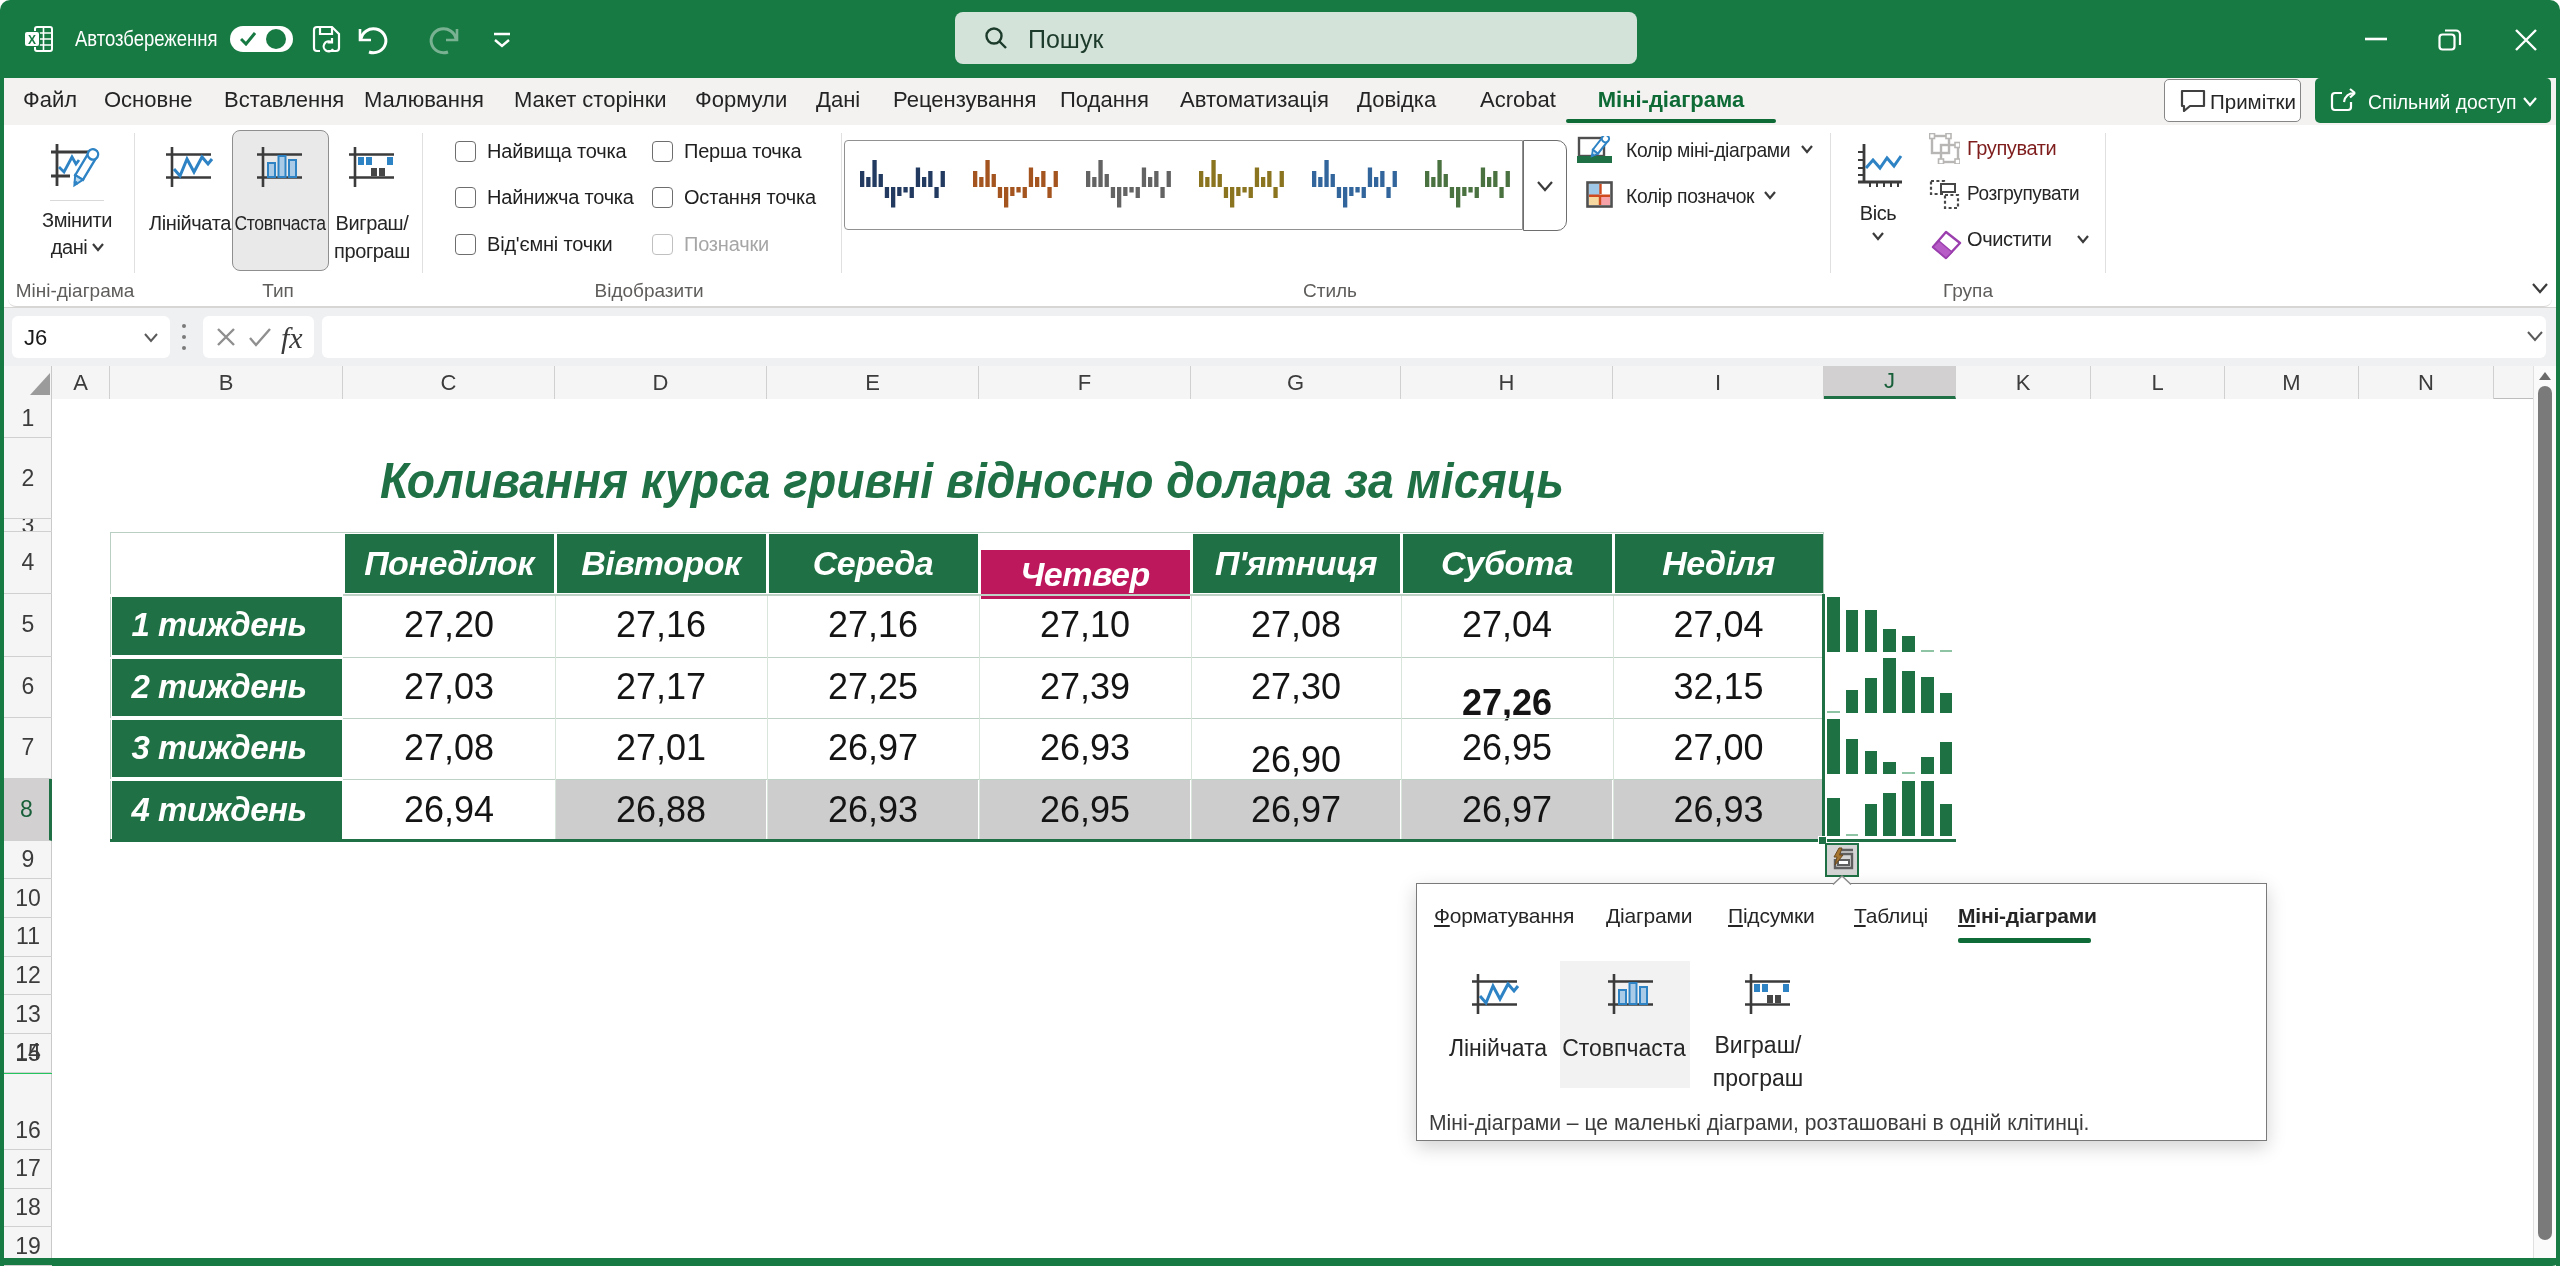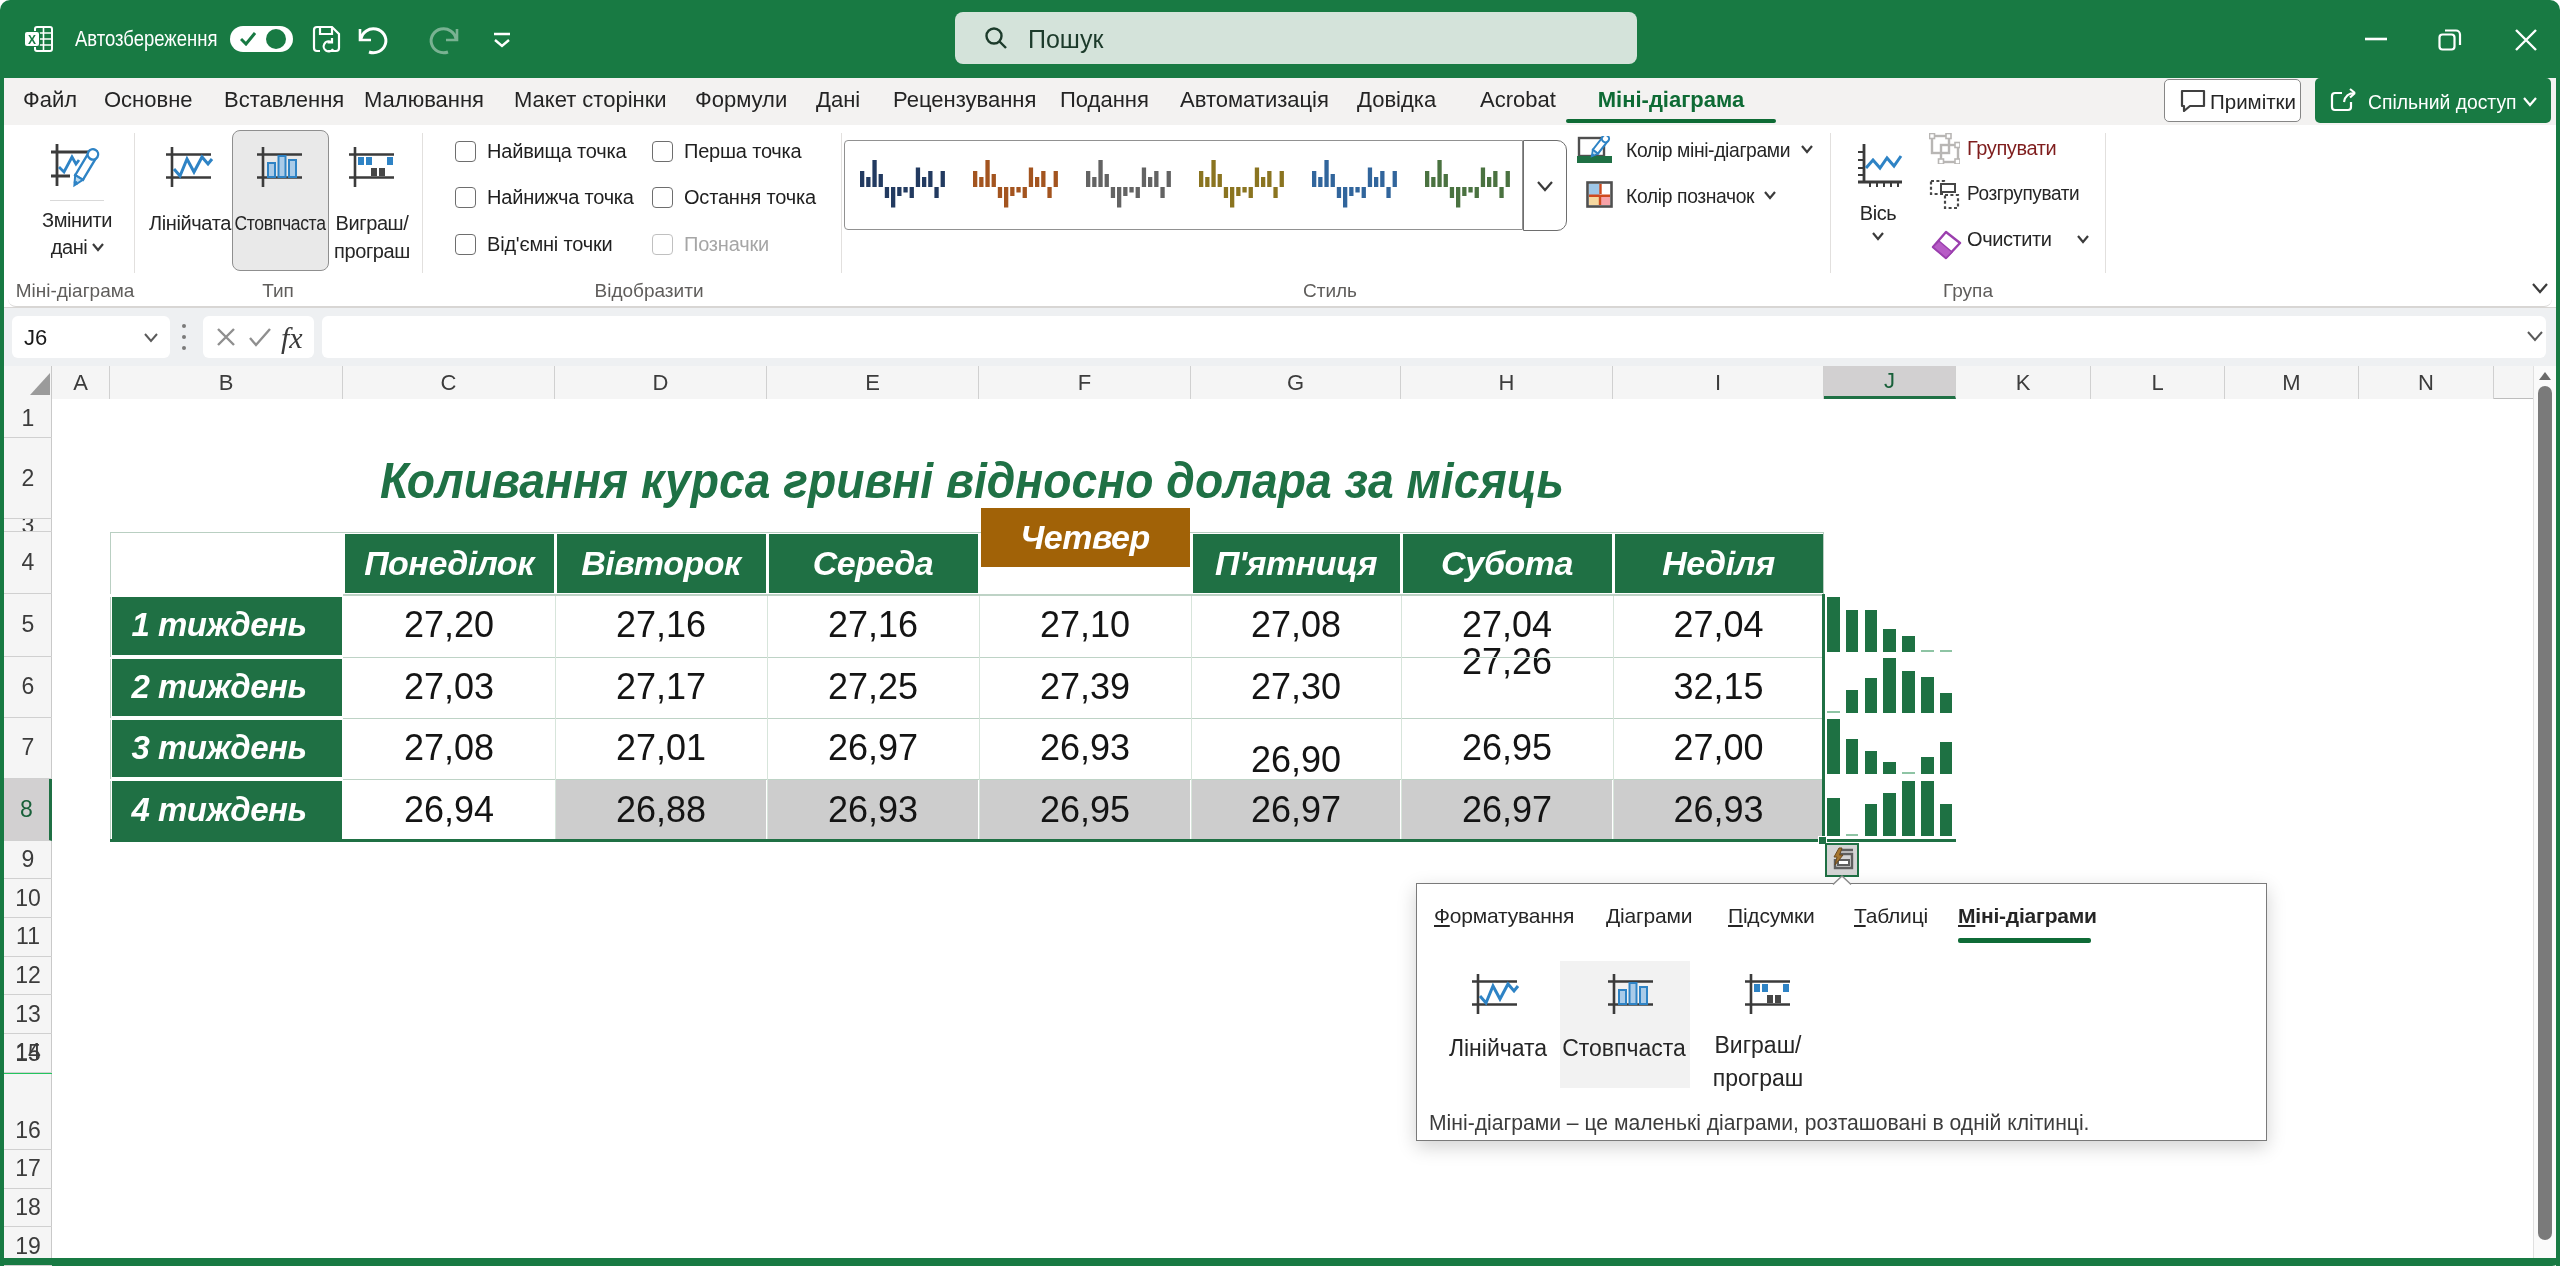--- a/index.html
+++ b/index.html
@@ -387,41 +387,41 @@
 <div class="a" style="left:2533px;top:366px;width:23px;height:892px;background:#fafafa;border-left:1px solid #e0e0e0"></div>
 <svg class="a" style="left:2538px;top:370px" width="14" height="12" viewBox="0 0 14 12" fill="none">
     <path d="M7 2 L13 10 H1 Z" fill="#6a6a6a"></path>
   </svg>
 <div class="a" style="left:2538px;top:386px;width:14px;height:854px;background:#7a7a7a;border-radius:7px"></div>
 <div class="a" style="left:380px;top:452px;width:1250px;height:70px;font-size:50px;font-weight:bold;font-style:italic;color:#1f7145;white-space:nowrap;transform:scaleX(0.925);transform-origin:left top">Коливання курса гривні відносно долара за місяць</div>
 <div class="a" style="left:110px;top:532px;width:1714px;height:308.5px;border:1.5px solid #b9cfc2"></div>
 <div class="dayh" style="left:344.5px;top:533.5px;width:209px;height:59px;background:#1f7044">Понеділок</div>
 <div class="dayh" style="left:556.5px;top:533.5px;width:209px;height:59px;background:#1f7044">Вівторок</div>
 <div class="dayh" style="left:768.5px;top:533.5px;width:209px;height:59px;background:#1f7044">Середа</div>
-<div class="dayh" style="left:980.5px;top:508px;width:209px;height:59px;background:#a16207">Четвер</div>
+<div class="dayh" style="left:980.5px;top:550px;width:209px;height:49px;background:#be185d">Четвер</div>
 <div class="dayh" style="left:1192.5px;top:533.5px;width:207px;height:59px;background:#1f7044">П'ятниця</div>
 <div class="dayh" style="left:1402.5px;top:533.5px;width:209px;height:59px;background:#1f7044">Субота</div>
 <div class="dayh" style="left:1614.5px;top:533.5px;width:208px;height:59px;background:#1f7044">Неділя</div>
 <div class="wk" style="left:111.5px;top:596px;width:230px;height:58.5px;background:#1f7044;padding-left:20px">1 тиждень</div>
 <div class="wk" style="left:111.5px;top:658.5px;width:230px;height:57.0px;background:#1f7044;padding-left:20px">2 тиждень</div>
 <div class="wk" style="left:111.5px;top:719.5px;width:230px;height:57.0px;background:#1f7044;padding-left:20px">3 тиждень</div>
 <div class="wk" style="left:111.5px;top:780.5px;width:230px;height:58.0px;background:#1f7044;padding-left:20px">4 тиждень</div>
 <div class="num" style="left:344px;top:595px;width:210px;height:60.5px;">27,20</div>
 <div class="num" style="left:556px;top:595px;width:210px;height:60.5px;">27,16</div>
 <div class="num" style="left:768px;top:595px;width:210px;height:60.5px;">27,16</div>
 <div class="num" style="left:980px;top:595px;width:210px;height:60.5px;">27,10</div>
 <div class="num" style="left:1192px;top:595px;width:208px;height:60.5px;">27,08</div>
 <div class="num" style="left:1402px;top:595px;width:210px;height:60.5px;">27,04</div>
 <div class="num" style="left:1614px;top:595px;width:209px;height:60.5px;">27,04</div>
 <div class="num" style="left:344px;top:657.5px;width:210px;height:59.0px;">27,03</div>
 <div class="num" style="left:556px;top:657.5px;width:210px;height:59.0px;">27,17</div>
 <div class="num" style="left:768px;top:657.5px;width:210px;height:59.0px;">27,25</div>
 <div class="num" style="left:980px;top:657.5px;width:210px;height:59.0px;">27,39</div>
 <div class="num" style="left:1192px;top:657.5px;width:208px;height:59.0px;">27,30</div>
-<div class="num" style="left:1402px;top:632px;width:210px;height:59.0px;">27,26</div>
+<div class="num" style="left:1402px;top:673px;width:210px;height:59.0px;font-weight:bold;">27,26</div>
 <div class="num" style="left:1614px;top:657.5px;width:209px;height:59.0px;">32,15</div>
 <div class="num" style="left:344px;top:718.5px;width:210px;height:59.0px;">27,08</div>
 <div class="num" style="left:556px;top:718.5px;width:210px;height:59.0px;">27,01</div>
 <div class="num" style="left:768px;top:718.5px;width:210px;height:59.0px;">26,97</div>
 <div class="num" style="left:980px;top:718.5px;width:210px;height:59.0px;">26,93</div>
 <div class="num" style="left:1192px;top:726px;width:208px;height:68px;">26,90</div>
 <div class="num" style="left:1402px;top:718.5px;width:210px;height:59.0px;">26,95</div>
 <div class="num" style="left:1614px;top:718.5px;width:209px;height:59.0px;">27,00</div>
 <div class="num" style="left:344px;top:779.5px;width:210px;height:60.0px;">26,94</div>
 <div class="num" style="left:556px;top:779.5px;width:210px;height:60.0px;background:#cdcdcd;">26,88</div>

